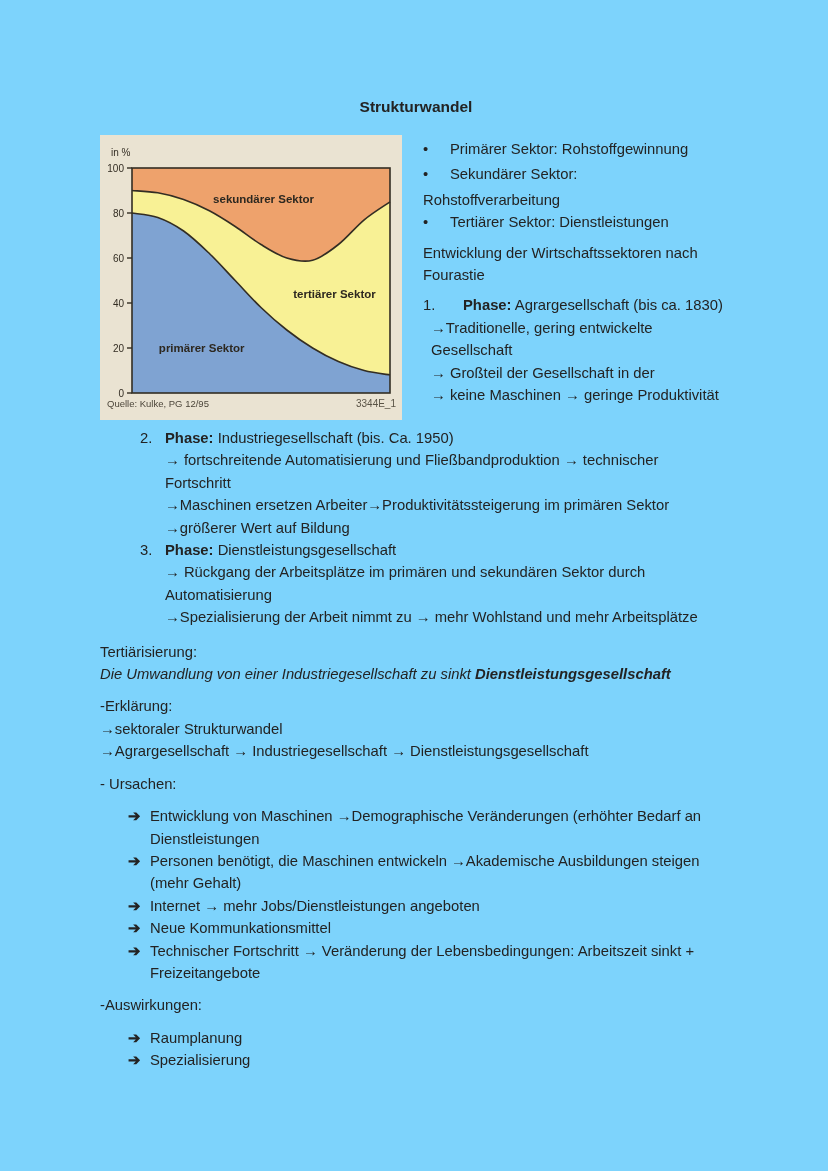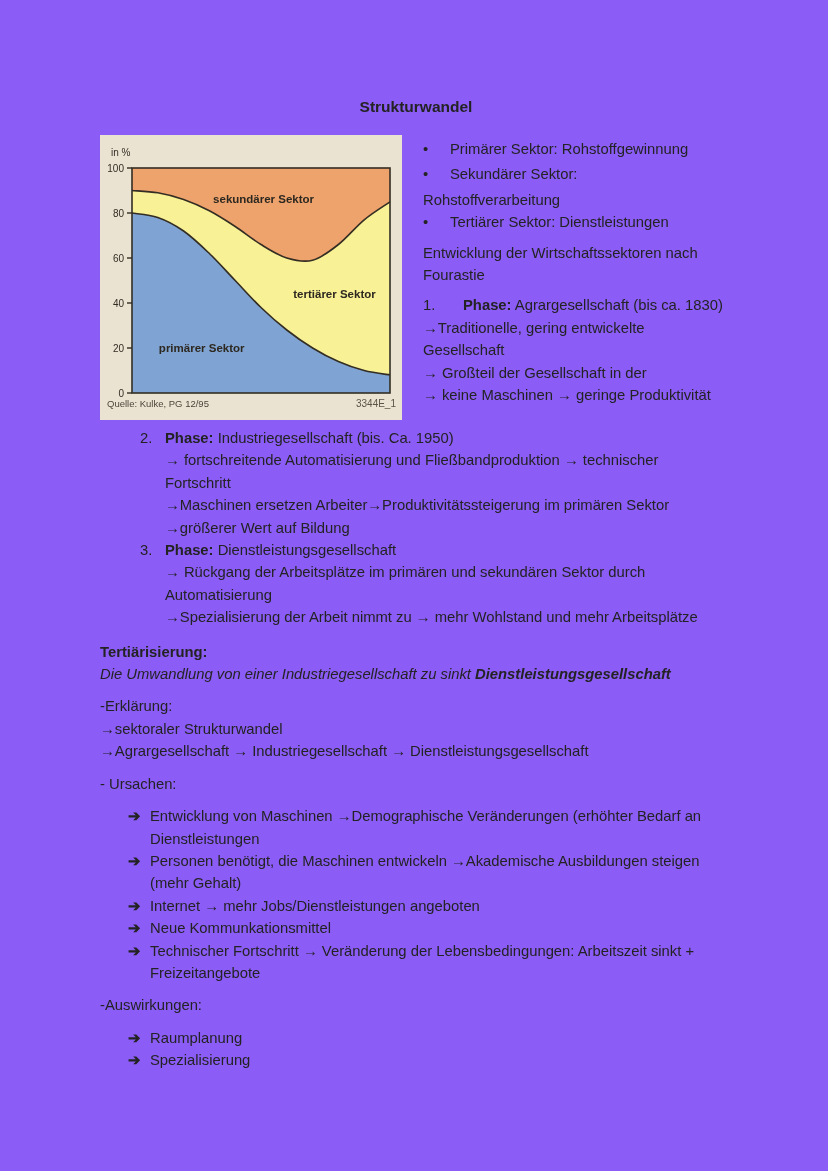--- a/index.html
+++ b/index.html
@@ -1,17 +1,17 @@
 <!DOCTYPE html>
 <html lang="de"><head>
 <meta charset="utf-8">
 <style>
   html,body{margin:0;padding:0;background:#ffffff;}
   .page{
-    position:relative;width:828px;height:1171px;background:#8b5cf6;overflow:hidden;
+    position:relative;width:828px;height:1171px;background:#7dd3fc;overflow:hidden;
     font-family:"Liberation Sans",sans-serif;font-size:14.8px;line-height:22.4px;color:#232323;
   }
   .content{position:absolute;left:100px;top:96px;width:632px;}
   .title{font-size:15.5px;font-weight:700;text-align:center;margin:0 0 17px 0;line-height:22px;}
 
   .row{display:flex;gap:21px;height:285px;margin:0 0 7px 0;}
   figure.chart{margin:0;flex:none;width:302px;height:285px;position:relative;}
   .chart-foot{position:absolute;left:7px;right:6px;bottom:5px;display:flex;justify-content:space-between;
     align-items:baseline;font-size:9.5px;color:#4c463a;}
   .chart-foot .figid{font-size:10px;color:#5a5446;}
@@ -23,23 +23,23 @@
   .b-text{white-space:nowrap;}
   .intro{margin:8px 0 8px 0;}
   .tline{white-space:nowrap;min-height:22.4px;}
 
   .phase .phead{white-space:nowrap;}
   .pnum{display:inline-block;width:25px;}
   .phase-right .pnum{width:40px;}
   .pbold{font-weight:700;}
   .phases{margin-left:40px;}
   .phases .pline{margin-left:25px;}
-  .phase-right .pline{margin-left:0;}
+  .phase-right .pline{margin-left:8px;}
 
-  .tert-heading{font-size:14.8px;font-weight:700;margin:12px 0 0 0;line-height:22.4px;}
+  .tert-heading{font-size:14.8px;font-weight:400;margin:12px 0 0 0;line-height:22.4px;}
   .definition{margin:0 0 10px 0;font-style:italic;white-space:nowrap;}
   .def-bold{font-weight:700;}
   .plabel{margin:10px 0 0 0;white-space:nowrap;}
   .plainlines{margin:0;}
   .arrowlist{margin:10px 0 0 28px;}
   .a-row{display:flex;min-height:22.4px;}
   .a-marker{flex:none;width:22px;font-weight:700;}
   .a-text{white-space:nowrap;}
   svg text{font-family:"Liberation Sans",sans-serif;}
 </style>

